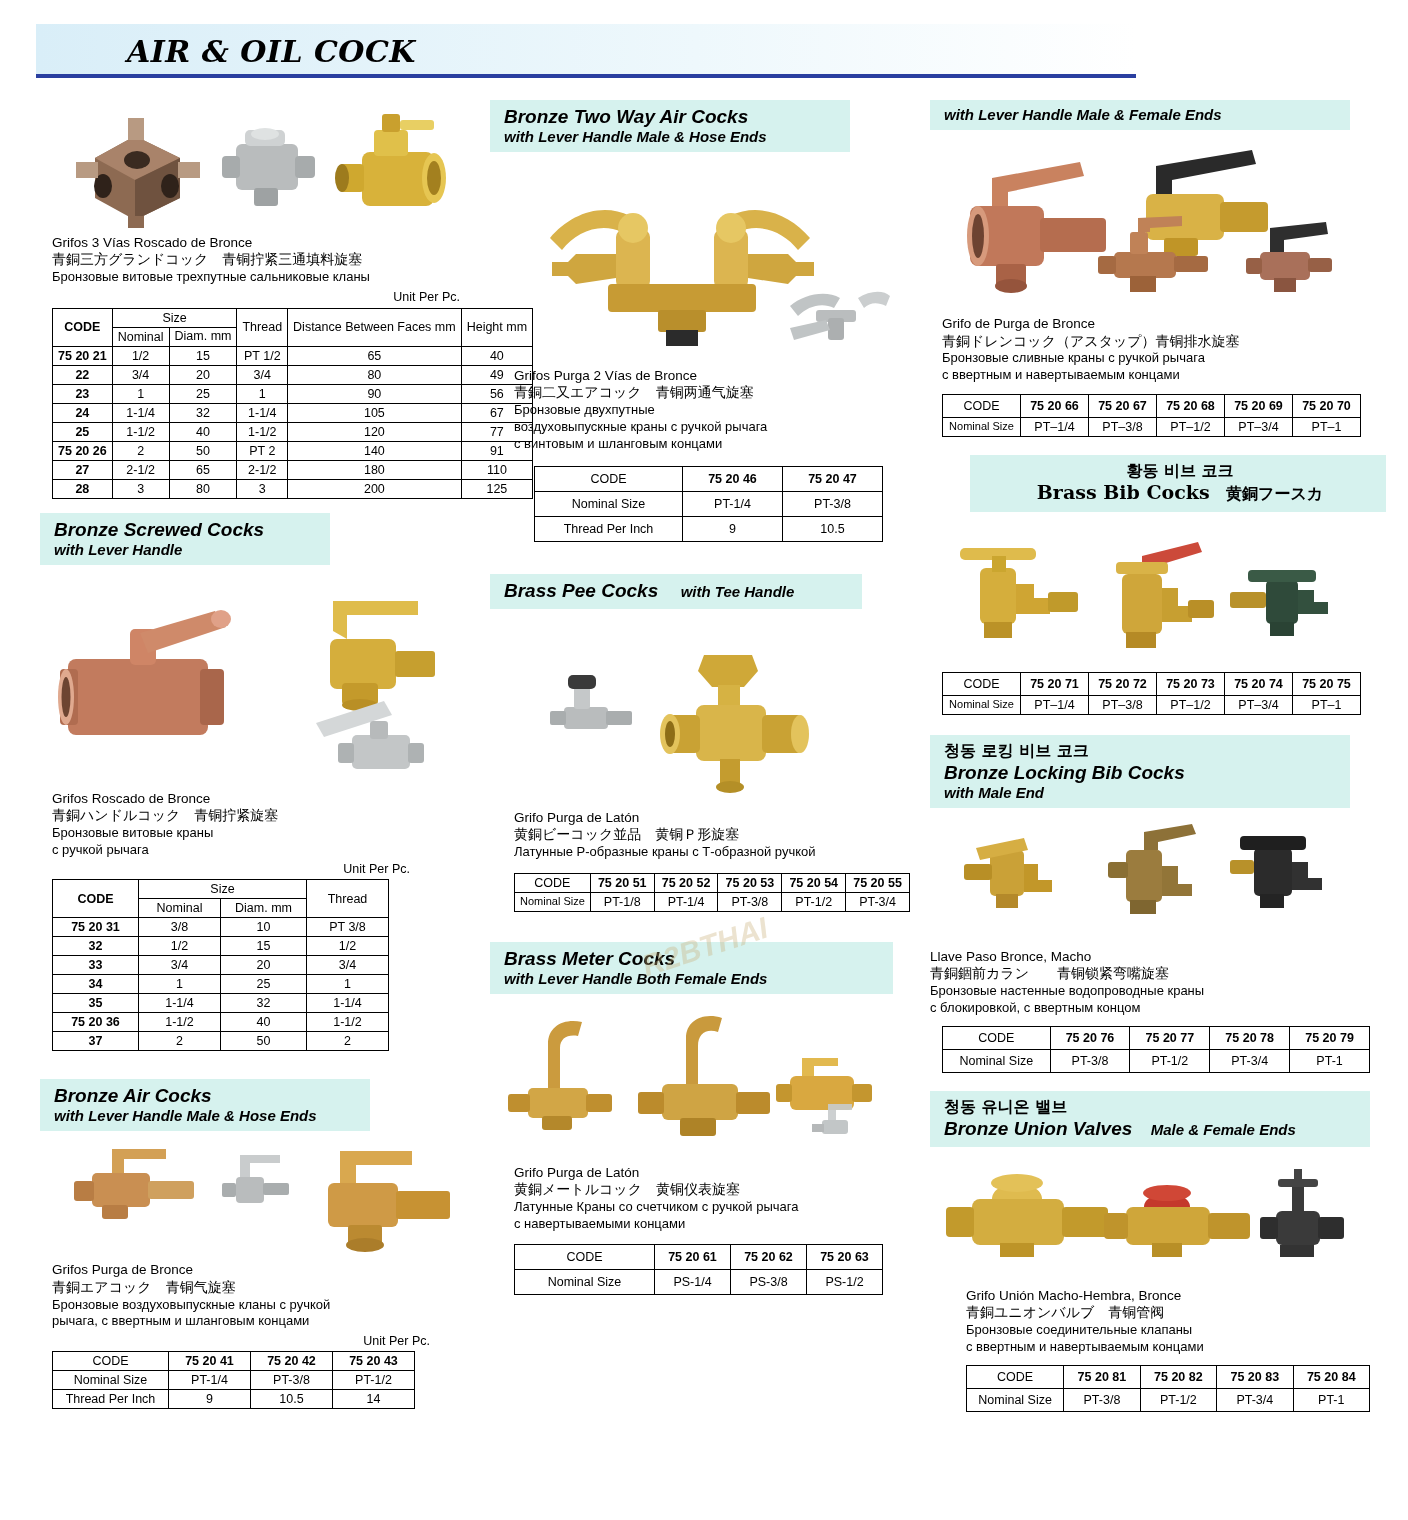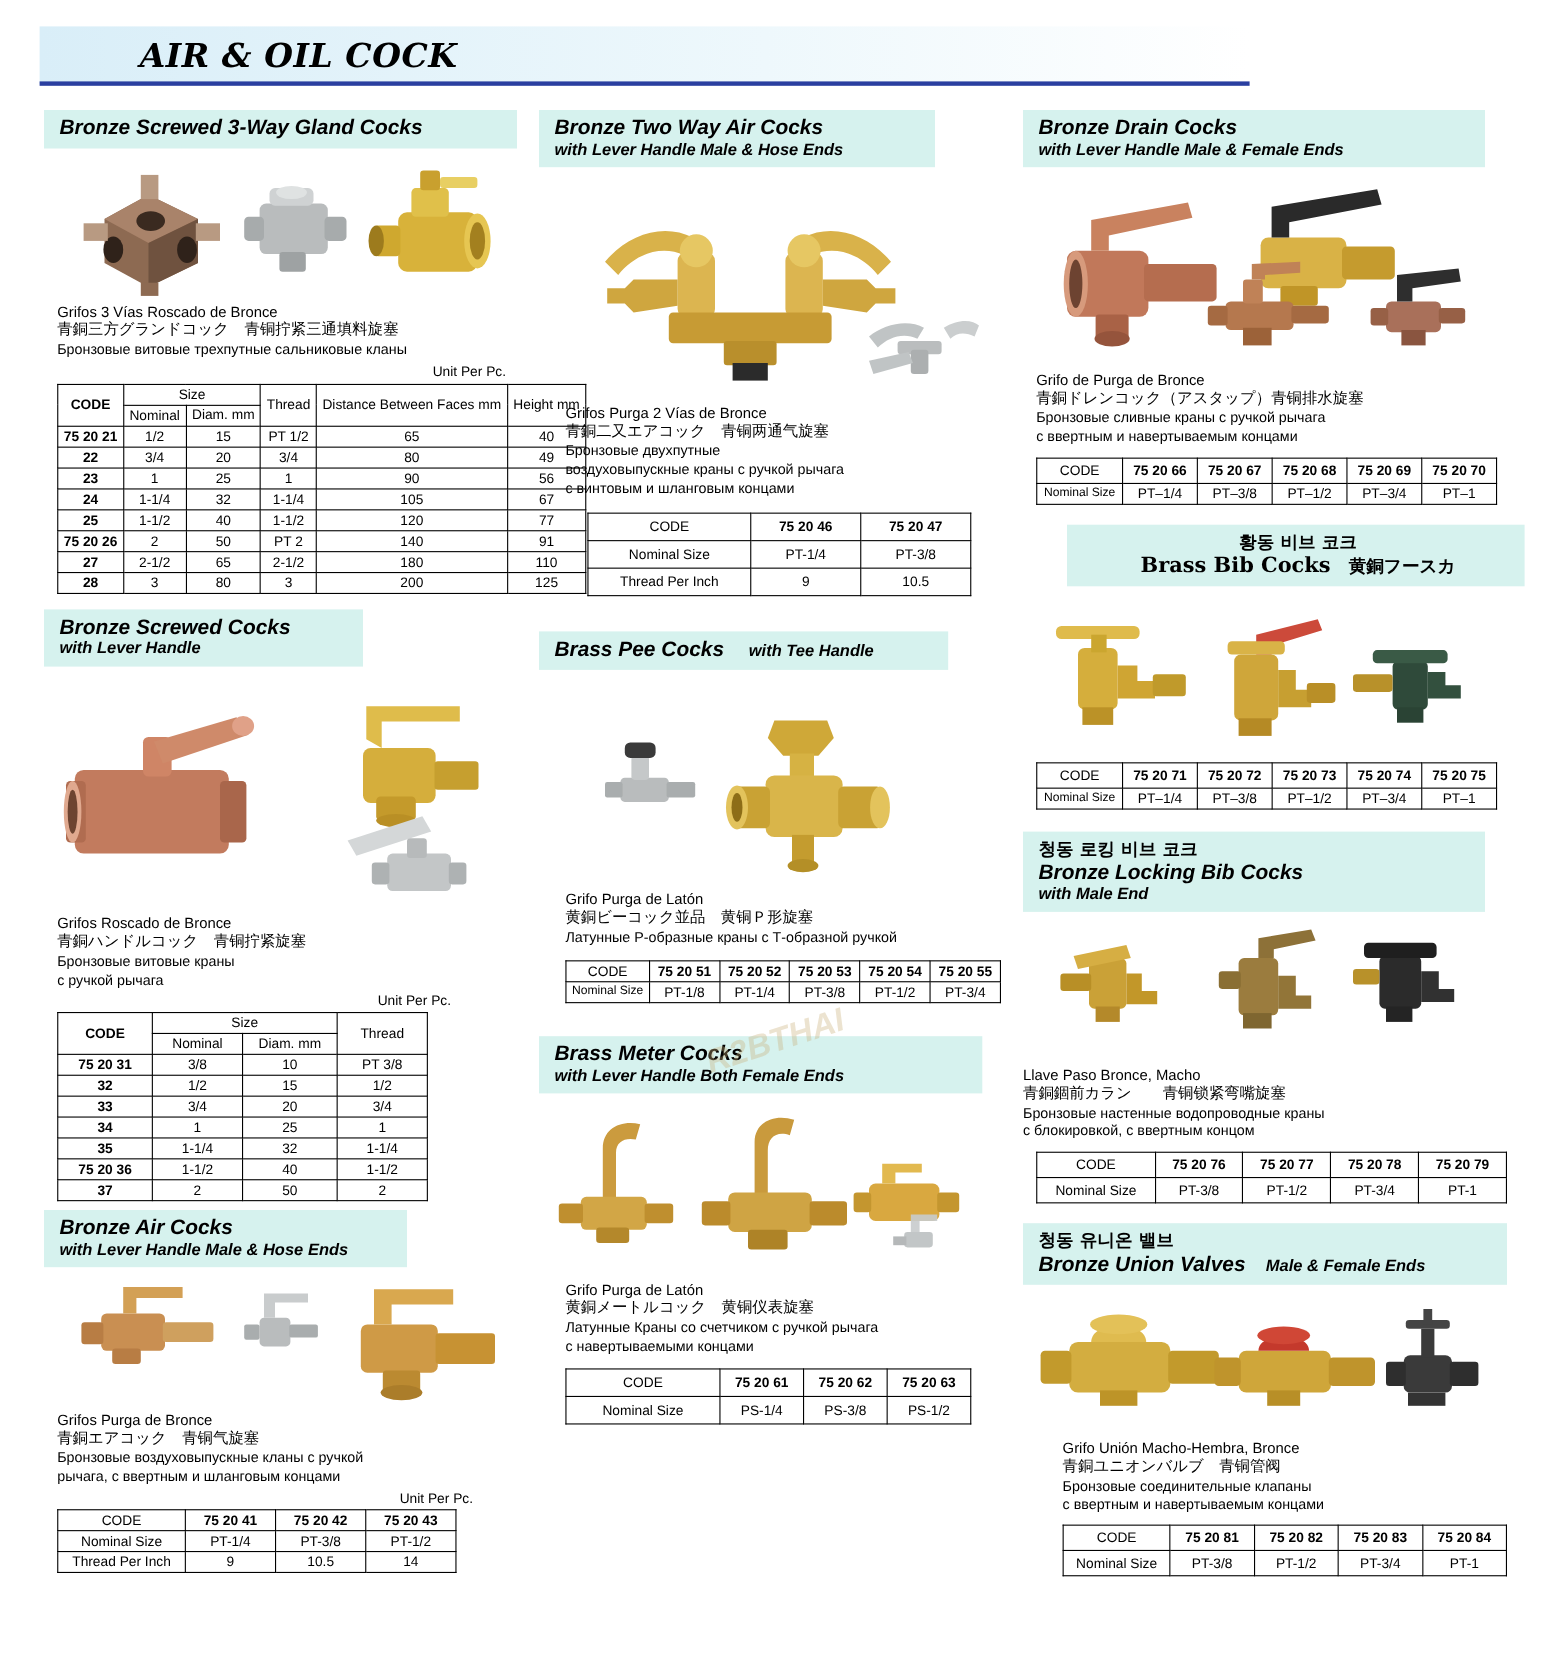--- a/index.html
+++ b/index.html
@@ -100,23 +100,20 @@
 <div class="page">
 
   <div class="page-header">
     <div class="title">AIR &amp; OIL COCK</div>
   </div>
   <div class="header-rule"></div>
 
   <div class="col col1">
 
     <div>
-      <div class="banner">
-        <div class="l1">Bronze Screwed 3-Way Gland Cocks</div>
-      </div>
 
       <div class="imgrow" style="height:130px;">
         <svg width="410" height="128" viewBox="0 0 410 128">
 
           <g>
             <polygon points="55,58 95,36 140,58 140,98 95,120 55,98" fill="#8d6a52"></polygon>
             <polygon points="55,58 95,36 140,58 95,80" fill="#a9836a"></polygon>
             <polygon points="95,80 140,58 140,98 95,120" fill="#6f523f"></polygon>
             <ellipse cx="97" cy="60" rx="13" ry="9" fill="#3a2a20"></ellipse>
             <ellipse cx="63" cy="86" rx="9" ry="12" fill="#2f221a"></ellipse>
@@ -335,21 +332,21 @@
         <tr>
           <td class="code">37</td>
           <td>2</td>
           <td>50</td>
           <td>2</td>
         </tr>
       </tbody>
         </table>
     </div>
 
-    <div style="margin-top:8px;">
+    <div style="margin-top:28px;">
       <div class="banner" style="width:330px">
         <div class="l1">Bronze Air Cocks</div>
         <div class="l2">with Lever Handle Male &amp; Hose Ends</div>
       </div>
 
       <div class="imgrow" style="height:120px;">
         <svg width="420" height="118" viewBox="0 0 420 118">
           <g>
             <rect x="52" y="36" width="58" height="34" rx="5" fill="#c98f52"></rect>
             <rect x="34" y="44" width="20" height="20" rx="3" fill="#b87d44"></rect>
@@ -592,21 +589,20 @@
         </tr>
       </tbody>
         </table>
     </div>
   </div>
 
   <div class="col col3">
 
     <div>
       <div class="banner" style="width:420px">
-        <div class="l1">Bronze Drain Cocks</div>
         <div class="l2">with Lever Handle  Male &amp; Female Ends</div>
       </div>
 
       <div class="imgrow" style="height:175px;">
         <svg width="430" height="172" viewBox="0 0 430 172">
           <g>
             <rect x="40" y="70" width="74" height="60" rx="8" fill="#c1785a"></rect>
             <ellipse cx="48" cy="100" rx="11" ry="30" fill="#d79a7c"></ellipse>
             <ellipse cx="48" cy="100" rx="6" ry="22" fill="#6d4331"></ellipse>
             <rect x="110" y="82" width="66" height="34" rx="4" fill="#b56d4f"></rect>

